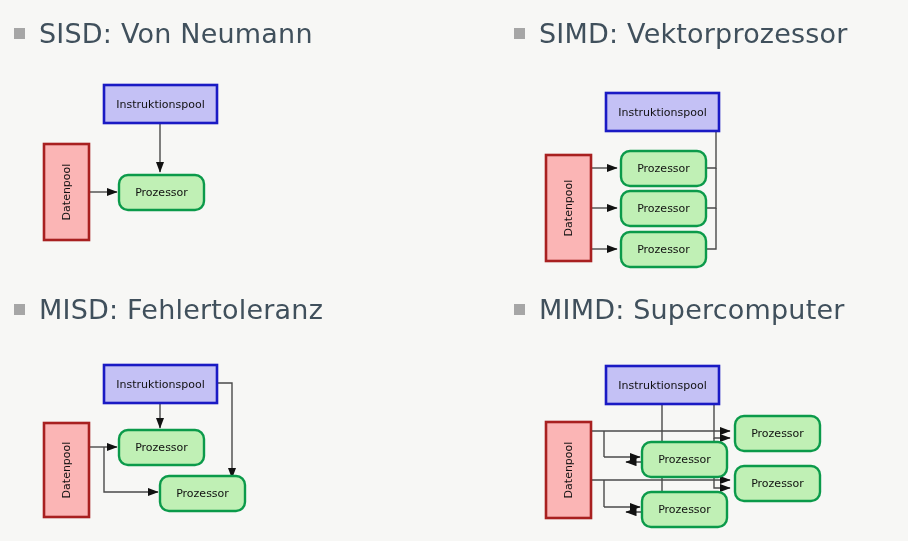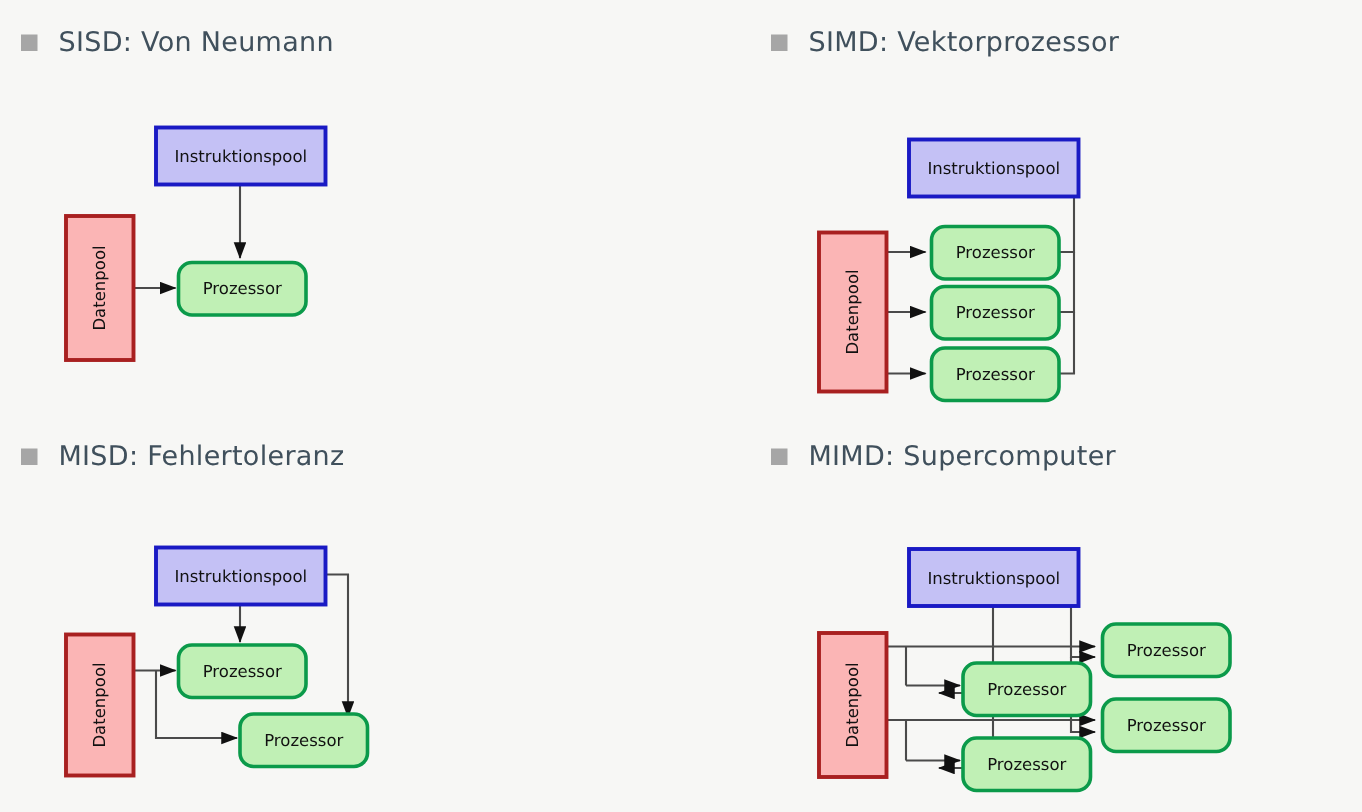--- a/index.html
+++ b/index.html
@@ -35,21 +35,21 @@
   }
   .bullet {
     width: 11px;
     height: 11px;
     background: #a6a6a6;
     display: inline-block;
     margin-right: 14px;
     flex: 0 0 auto;
   }
   .heading-text {
-    font-size: 18px;
+    font-size: 27px;
     color: #40505c;
     font-family: "DejaVu Sans", sans-serif;
     font-weight: 400;
     letter-spacing: 0.2px;
   }
   .q-tl .heading { left: 14px; top: 18px; }
   .q-tr .heading { left: 60px; top: 18px; text-align: center; }
   .q-bl .heading { left: 14px; top: 14px; }
   .q-br .heading { left: 60px; top: 14px; }
 

